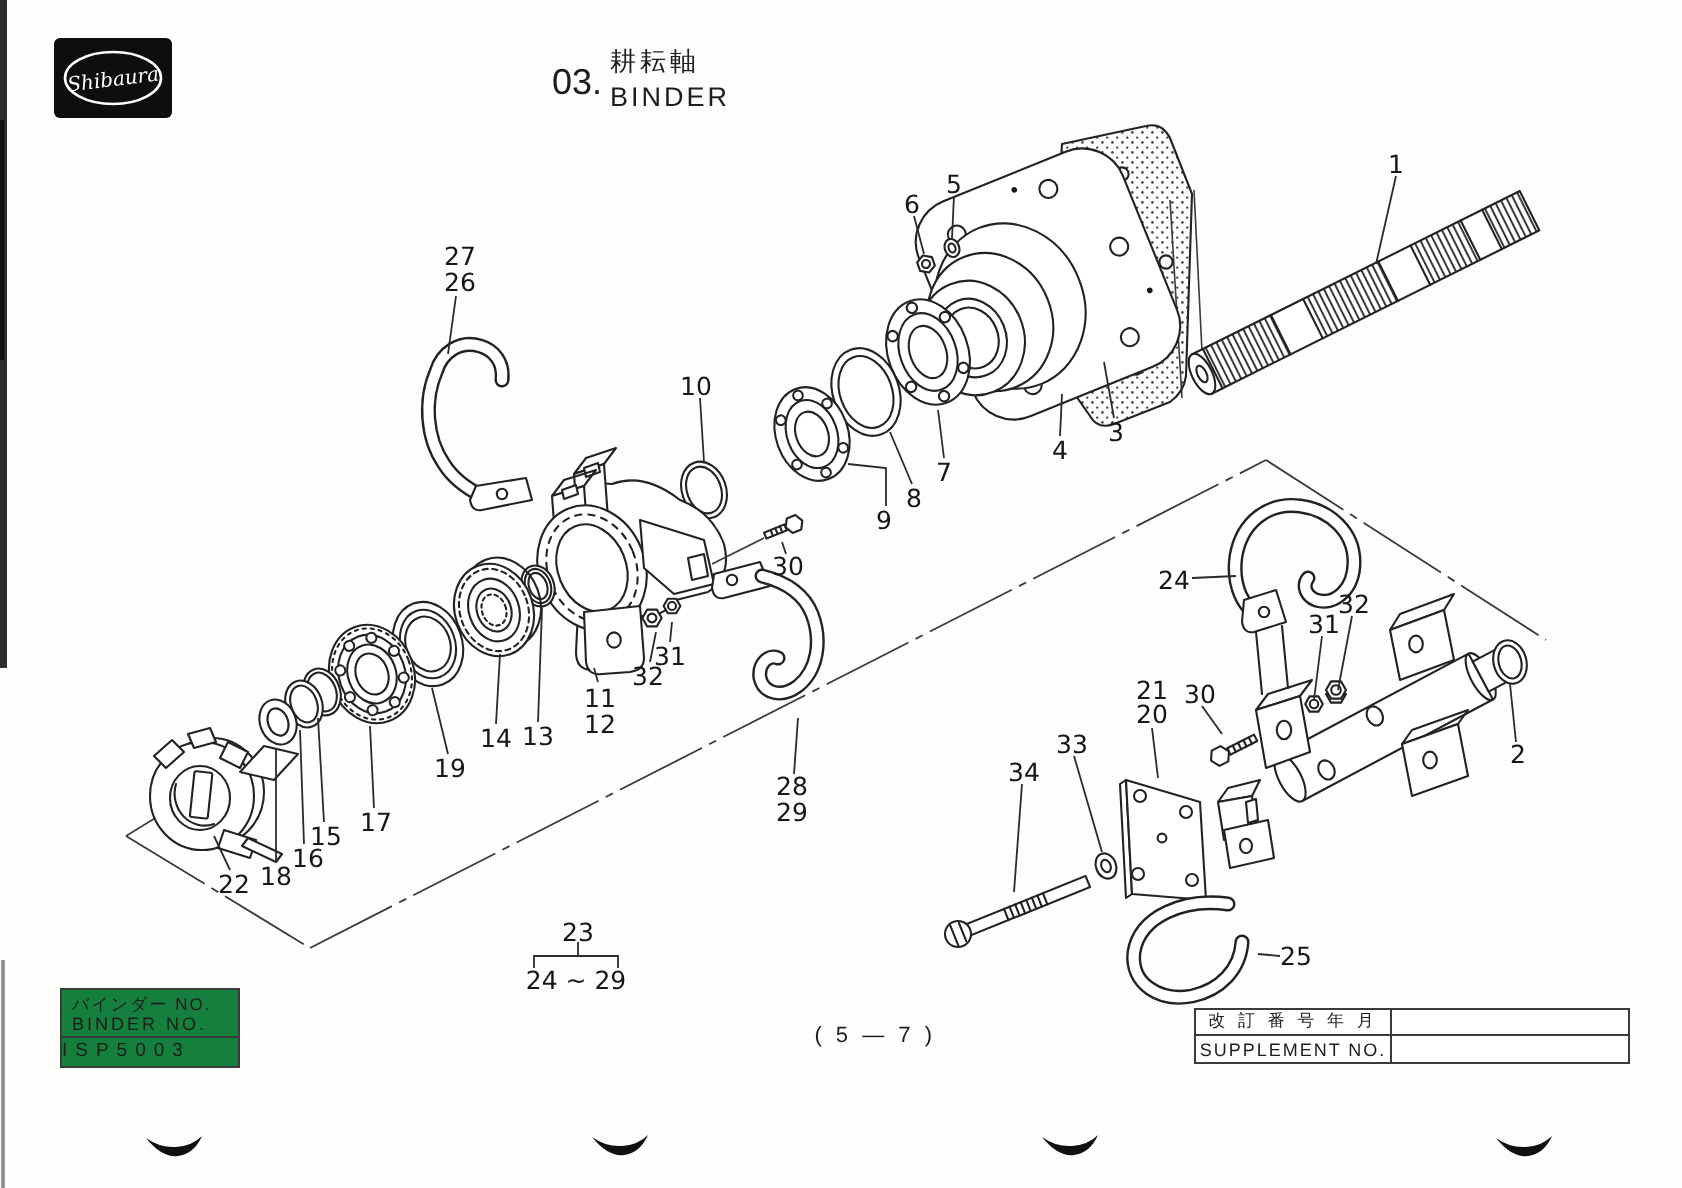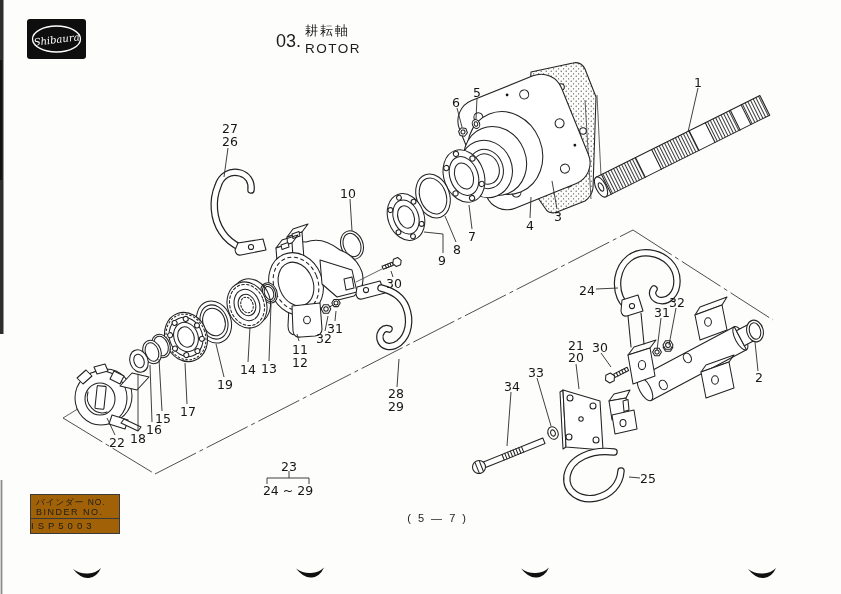--- a/index.html
+++ b/index.html
@@ -17,21 +17,21 @@
   .frame{fill:none;stroke:#3a3a3a;stroke-width:0.9;stroke-dasharray:46 4 4 4;}
   .ldr{stroke:#2a2a2a;stroke-width:0.9;fill:none;}
   .co{font:12.5px "DejaVu Sans",sans-serif;fill:#161616;text-anchor:middle;}
   
   .logo{left:27px;top:19px;width:59px;height:40px;background:#0e0e0e;border-radius:3px;}
   .sec-no{left:276px;top:31px;font-size:18px;}
   .title-ja{left:305px;top:22px;font-size:13px;letter-spacing:2px;}
   .title-en{left:305px;top:41px;font-size:13.5px;letter-spacing:1.5px;}
   
   .page-no{left:378px;top:512px;width:90px;text-align:right;font-size:11px;letter-spacing:2px;}
-  .binder-box{left:30px;top:494px;width:88px;border:1px solid #3a3a3a;background:#a16207;}
+  .binder-box{left:30px;top:494px;width:88px;border:1px solid #3a3a3a;background:#15803d;}
   .binder-top{border-bottom:1px solid #3a3a3a;padding:2px 5px 1px 5px;line-height:10px;}
   .binder-ja{font-size:8.5px;letter-spacing:1px;white-space:nowrap;}
   .binder-en{font-size:9px;letter-spacing:1.5px;white-space:nowrap;}
   .binder-val{font-size:9.5px;letter-spacing:4px;padding:1px 0 2px 0;}
   .supp-box{left:597px;top:504px;width:216px;height:26px;border:1px solid #3a3a3a;background:#fff;
             display:grid;grid-template-columns:98px 1fr;grid-template-rows:1fr 1fr;}
   .supp-c{display:flex;align-items:center;justify-content:center;white-space:nowrap;}
   .supp-ja{font-size:8.5px;letter-spacing:2px;border-right:1px solid #3a3a3a;border-bottom:1px solid #3a3a3a;}
   .supp-empty-t{border-bottom:1px solid #3a3a3a;}
   .supp-en{font-size:9px;letter-spacing:1px;border-right:1px solid #3a3a3a;}
@@ -454,26 +454,32 @@
   </svg>
 
   <div class="abs logo">
     <svg width="59" height="40">
       <ellipse cx="29.5" cy="20" rx="24" ry="13" fill="none" stroke="#fff" stroke-width="1.3"></ellipse>
       <text x="29.5" y="24" class="logo-script" transform="rotate(-7 29.5 20)">Shibaura</text>
     </svg>
   </div>
   <div class="abs sec-no">03.</div>
   <div class="abs title-ja">耕耘軸</div>
-  <div class="abs title-en">ROTOR</div>
+  <div class="abs title-en">BINDER</div>
 
   <div class="abs binder-box">
     <div class="binder-top">
       <div class="binder-ja">バインダー NO.</div>
       <div class="binder-en">BINDER NO.</div>
     </div>
     <div class="binder-val">ISP5003</div>
   </div>
 
   <div class="abs page-no">( 5 — 7 )</div>
 
+  <div class="abs supp-box">
+    <div class="supp-c supp-ja">改 訂 番 号 年 月</div>
+    <div class="supp-c supp-empty-t"></div>
+    <div class="supp-c supp-en">SUPPLEMENT NO.</div>
+    <div class="supp-c"></div>
+  </div>
 
 </div>
 
 </body></html>

